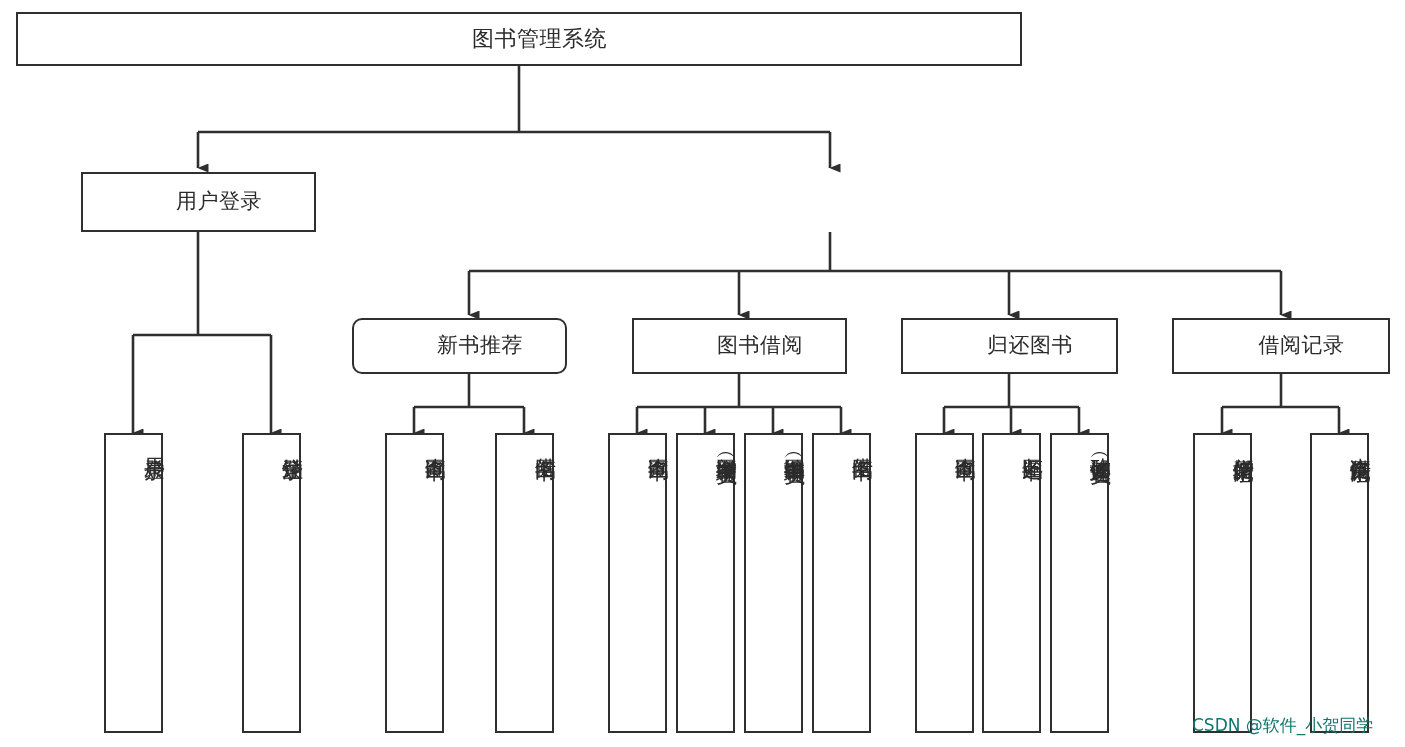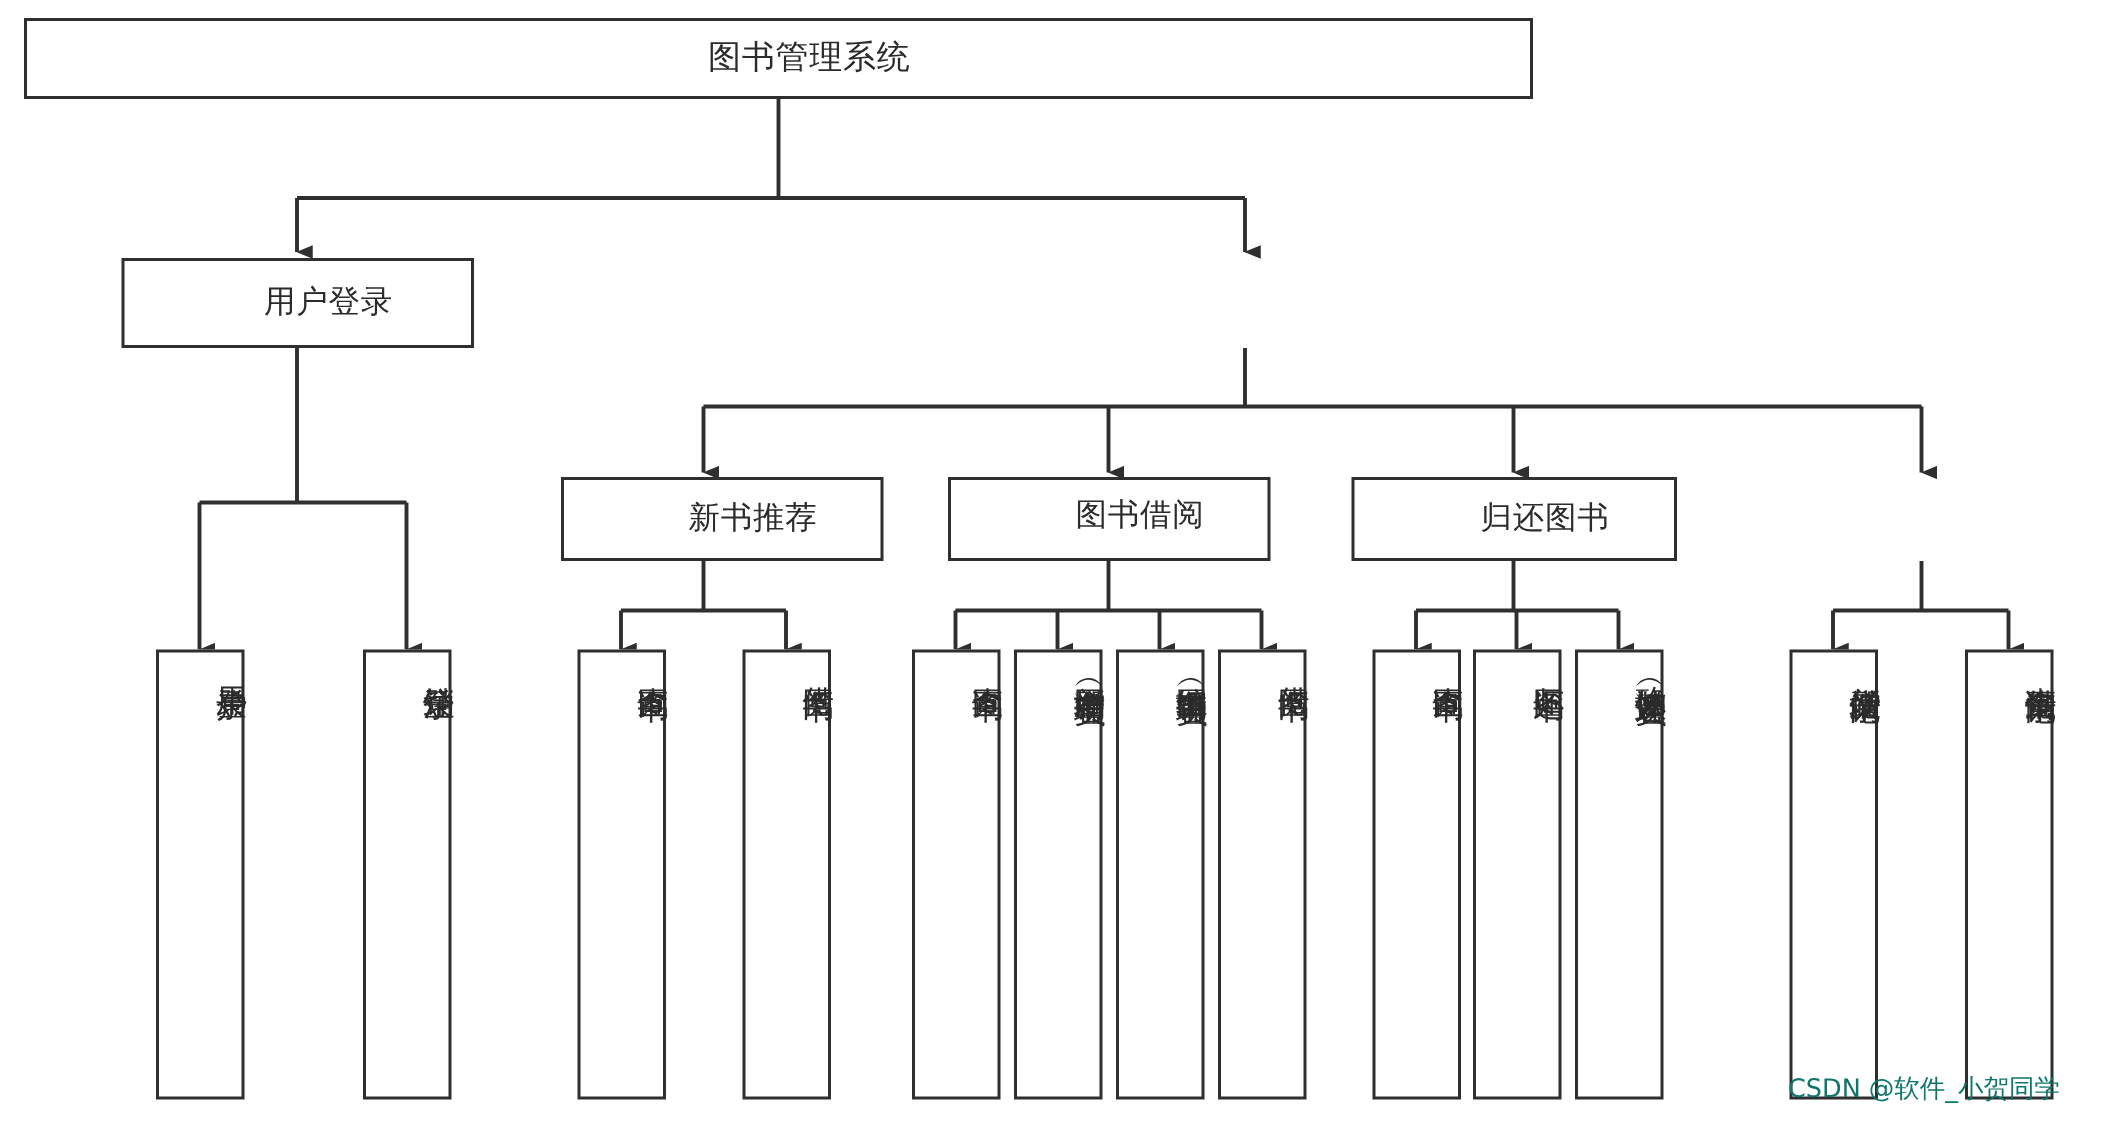--- a/index.html
+++ b/index.html
@@ -134,32 +134,35 @@
 
   <div class="node horiz root" style="left:16px; top:12px; width:1006px; height:54px;">
     <span class="node-label">图书管理系统</span>
   </div>
 
   <div class="node horiz" style="left:81px; top:172px; width:235px; height:60px;">
     <span class="node-label">用户登录</span>
   </div>
 
 
-  <div class="node horiz" style="left:374px; top:318px; width:215px; height:56px;">
+  <div class="node horiz" style="left:352px; top:318px; width:215px; height:56px;border-radius:10px;">
     <span class="node-label">新书推荐</span>
   </div>
 
-  <div class="node horiz" style="left:632px; top:318px; width:215px; height:56px;font-family:Liberation Mono, monospace;">
+  <div class="node horiz" style="left:632px; top:318px; width:215px; height:56px;">
     <span class="node-label">图书借阅</span>
   </div>
 
   <div class="node horiz" style="left:901px; top:318px; width:217px; height:56px;">
     <span class="node-label">归还图书</span>
   </div>
 
+  <div class="node horiz" style="left:1172px; top:318px; width:218px; height:56px;">
+    <span class="node-label">借阅记录</span>
+  </div>
 
   <div class="node vert" style="left:104px; top:433px; width:59px; height:300px;">
     <span class="node-label">用户登录</span>
   </div>
 
   <div class="node vert" style="left:242px; top:433px; width:59px; height:300px;">
     <span class="node-label">注销登录</span>
   </div>
 
   <div class="node vert" style="left:385px; top:433px; width:59px; height:300px;">

